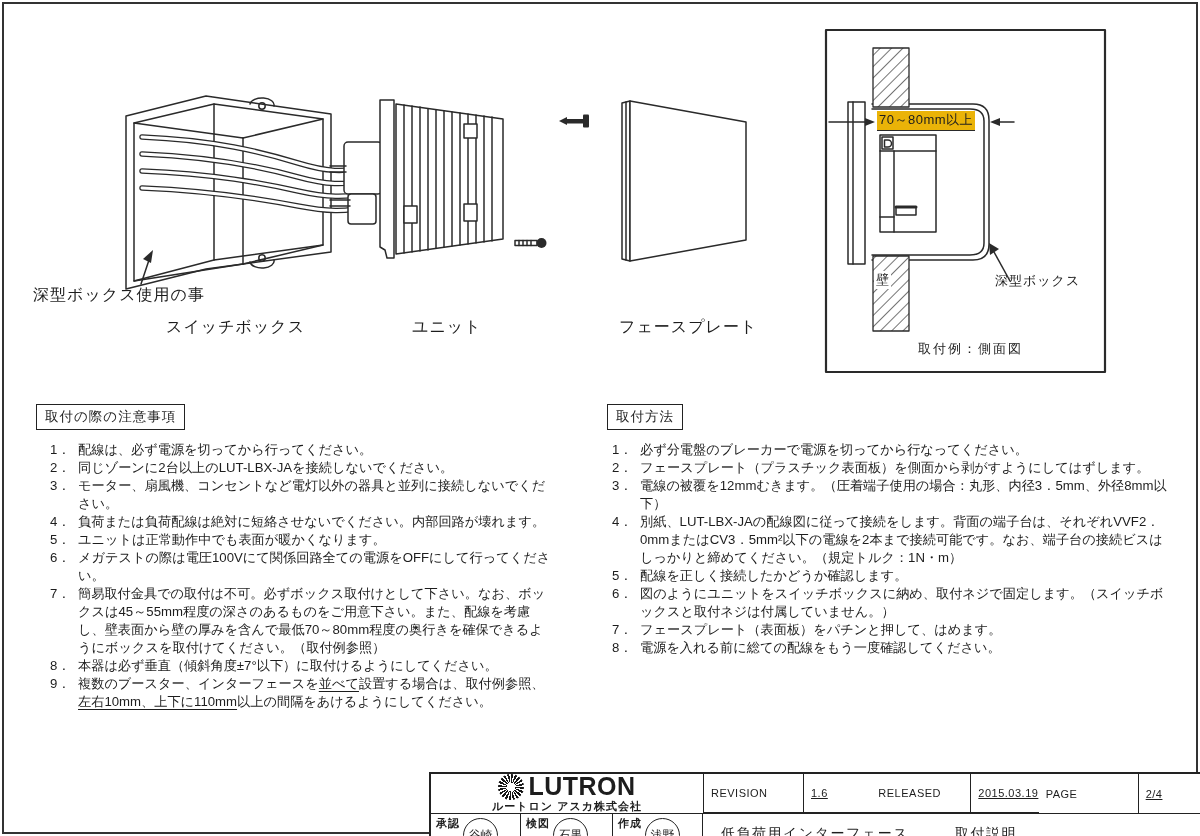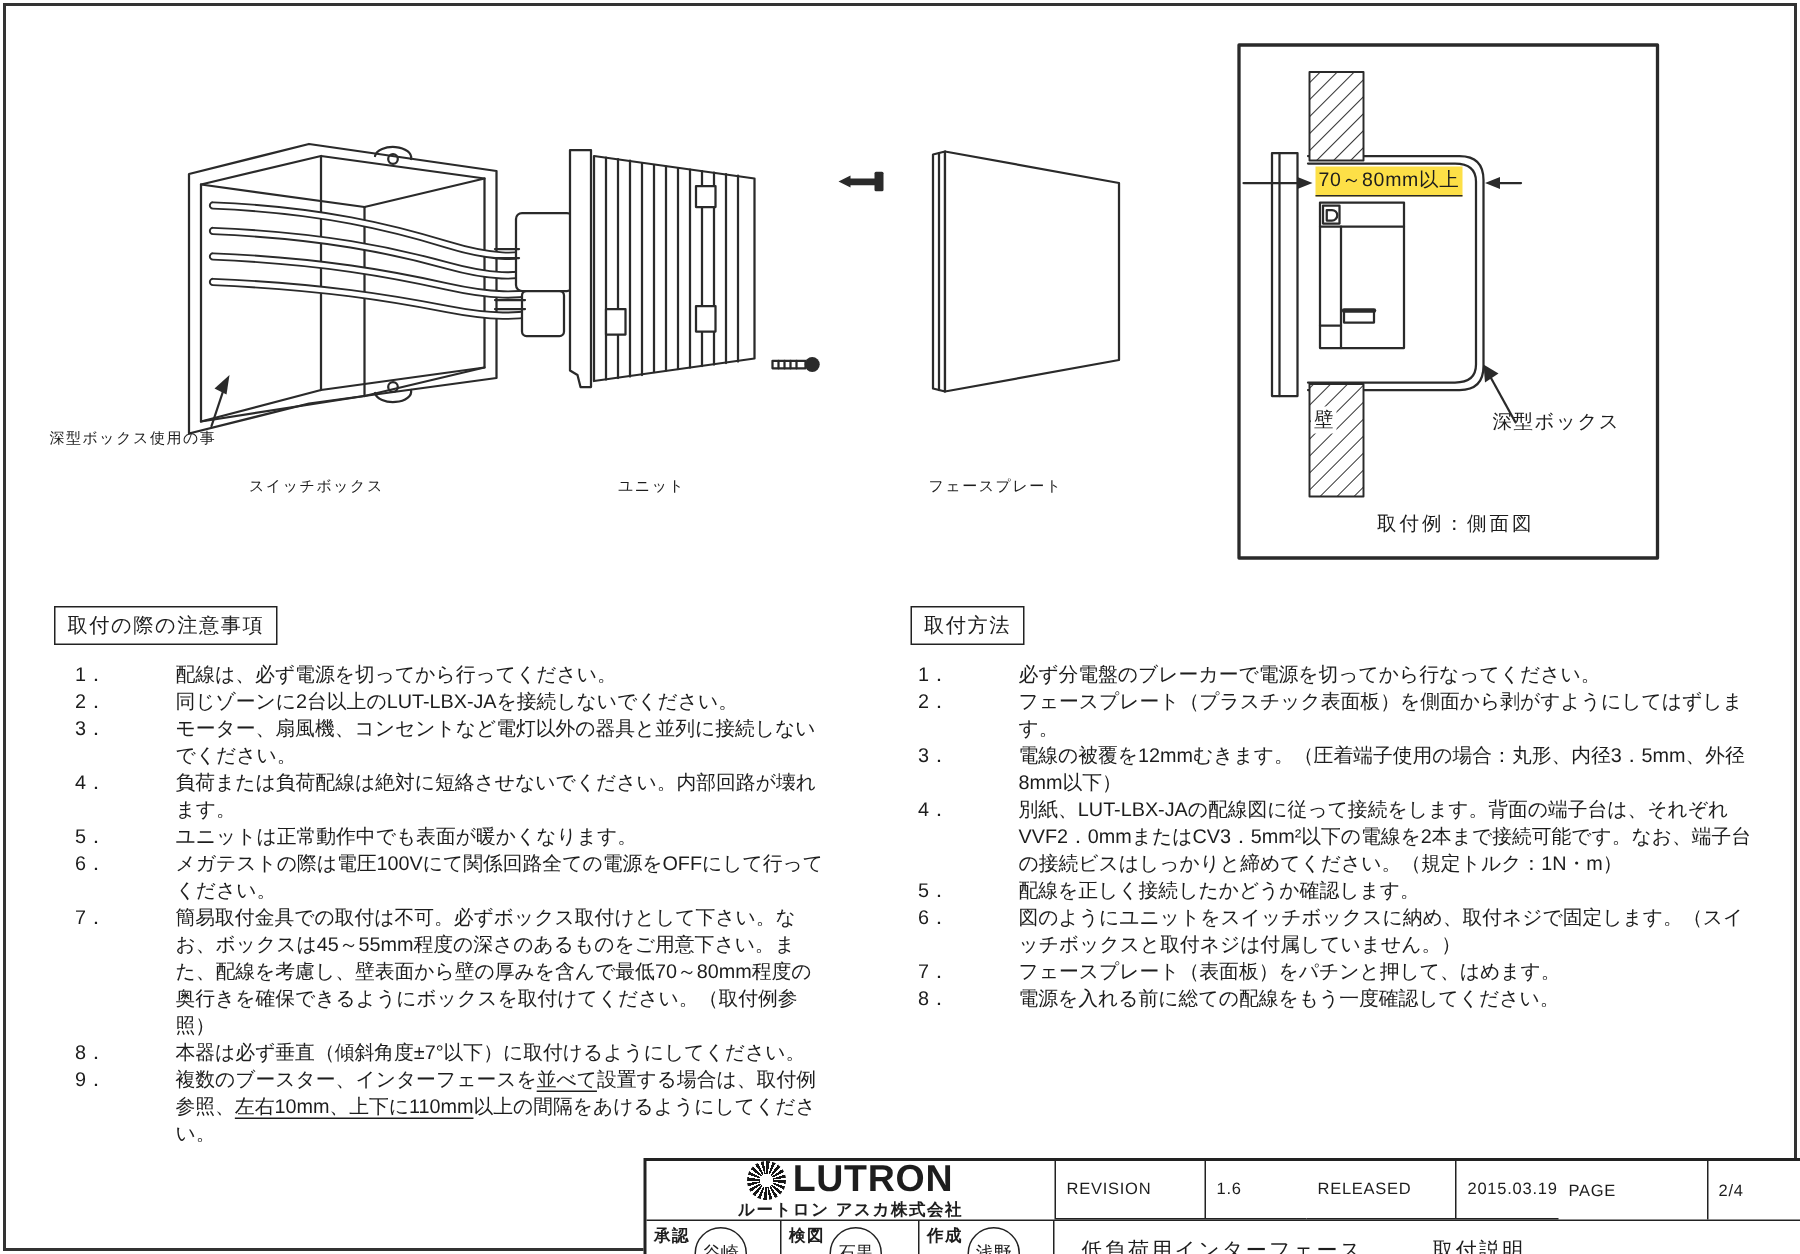--- a/index.html
+++ b/index.html
@@ -1,31 +1,31 @@
 <!DOCTYPE html>
 <html><head>
 <meta charset="utf-8">
 <style>
   html,body{margin:0;padding:0;background:#fff;}
   body{width:1200px;height:836px;position:relative;overflow:hidden;
        font-family:"Liberation Sans","DejaVu Sans",sans-serif;color:#1d1d1d;}
   .page-border{position:absolute;left:2px;top:2px;width:1192px;height:828px;
        border:2px solid #333;pointer-events:none;}
   svg.art{position:absolute;left:0;top:0;}
-  .lbl{position:absolute;font-size:10px;white-space:nowrap;letter-spacing:1px;}
+  .lbl{position:absolute;font-size:16px;white-space:nowrap;letter-spacing:1px;}
   .lbl-s{position:absolute;font-size:13px;white-space:nowrap;letter-spacing:1px;}
   .dim-lbl{position:absolute;font-size:13px;white-space:nowrap;letter-spacing:.5px;
-       border-bottom:1.4px solid #2a2a2a;padding:0 2px 1px 2px;background:#fde047;}
+       border-bottom:1.4px solid #2a2a2a;padding:0 2px 1px 2px;background:#eab308;}
   .wall-lbl{position:absolute;font-size:13px;background:#fff;padding:0 2px;}
   .hdg-box{position:absolute;border:1.6px solid #222;padding:3px 8px;
        font-size:13.5px;letter-spacing:1px;white-space:nowrap;background:#fff;}
   .list{position:absolute;font-size:13.2px;line-height:18px;}
   .li{display:flex;}
   .no{flex:0 0 28px;}
-  .txt{flex:1;margin-left:39px;}
+  .txt{flex:1;}
   .ul{text-decoration:underline;text-underline-offset:3px;}
   
   .tblock{position:absolute;left:418px;top:772px;width:779px;height:83px;
        border:2px solid #222;box-sizing:border-box;background:#fff;display:flex;flex-direction:column;margin-left:11px;}
   .trow1{height:40px;border-bottom:1.6px solid #222;display:flex;box-sizing:border-box;}
   .trow2{flex:1;display:flex;}
   .cell{box-sizing:border-box;border-right:1.6px solid #222;position:relative;}
   .logo-cell{width:273px;display:flex;flex-direction:column;align-items:center;justify-content:center;}
   .logo-top{display:flex;align-items:center;gap:4px;}
   .sunburst{width:26px;height:26px;border-radius:50%;
@@ -33,21 +33,21 @@
       repeating-conic-gradient(#161616 0deg 10deg,#ffffff 10deg 18deg);}
   .brand{font-size:25px;font-weight:bold;letter-spacing:.5px;line-height:1;}
   .company{font-size:11px;font-weight:bold;letter-spacing:1px;margin-top:-1px;}
   .part-cell{width:337px;display:flex;align-items:center;padding-left:16px;
       font-size:15px;letter-spacing:5px;}
   .rev-cell{flex:1;border-right:none;display:flex;flex-direction:row;}
   .rev-row{flex:1;display:flex;border-bottom:1.2px solid #222;box-sizing:border-box;}
   .rev-row:last-child{border-bottom:none;}
   .rev-label{width:100px;border-right:1.2px solid #222;box-sizing:border-box;
       font-size:11px;display:flex;align-items:center;padding-left:7px;letter-spacing:.5px;}
-  .rev-value{flex:1;font-size:11px;display:flex;align-items:center;padding-left:7px;letter-spacing:.5px;}
+  .rev-value{flex:1;font-size:11px;display:flex;align-items:center;padding-left:7px;letter-spacing:.5px;text-decoration:underline;}
   .stamp-cell{width:90px;}
   .stamp-cell.mid{width:92px;}
   .stamp-label{position:absolute;top:2px;left:5px;font-size:11px;font-weight:bold;letter-spacing:1px;}
   .stamp-circle{position:absolute;left:32px;top:4px;width:33px;height:33px;border:1.6px solid #222;
       border-radius:50%;display:flex;align-items:center;justify-content:center;font-size:12px;letter-spacing:0;}
   .desc-cell{flex:1;border-right:none;display:flex;align-items:center;padding-left:18px;
       font-size:14px;letter-spacing:1.5px;}
   .desc2{margin-left:46px;}
 </style>
 </head>

